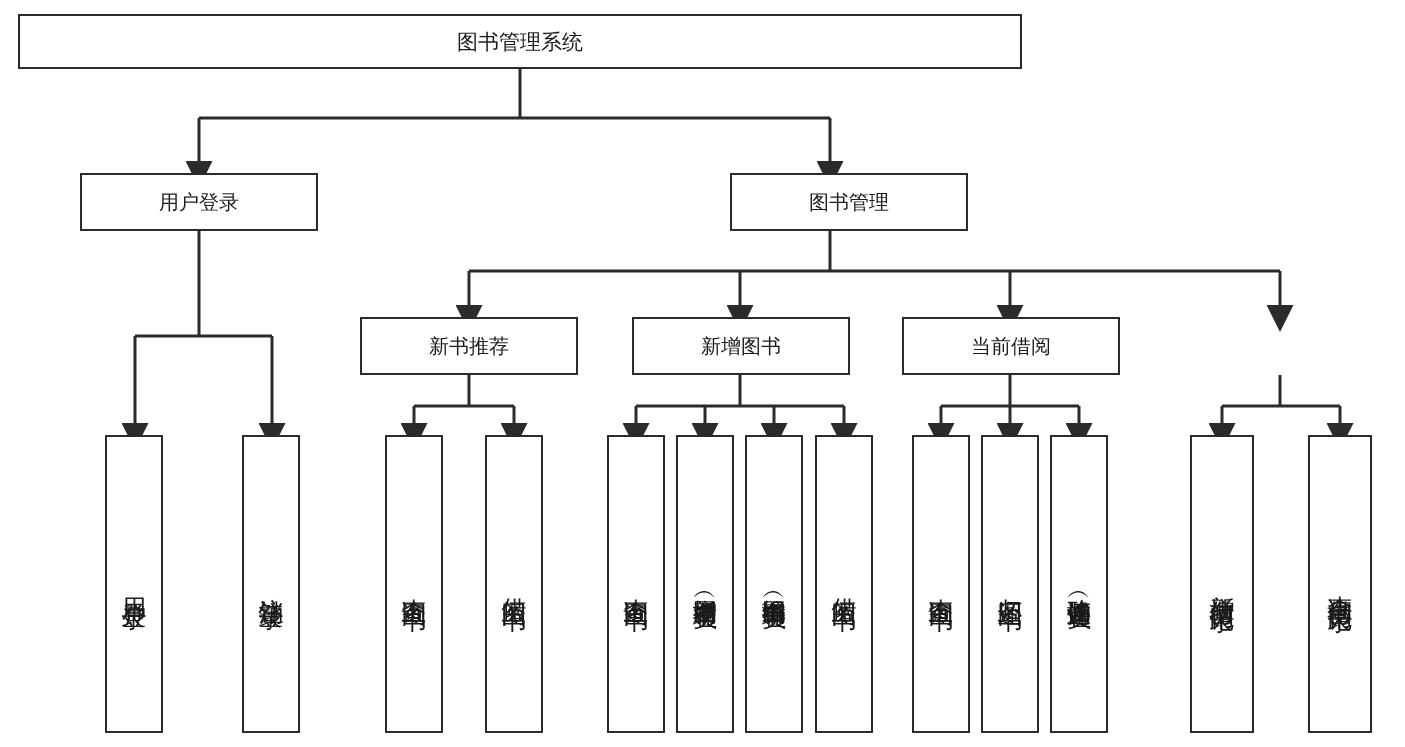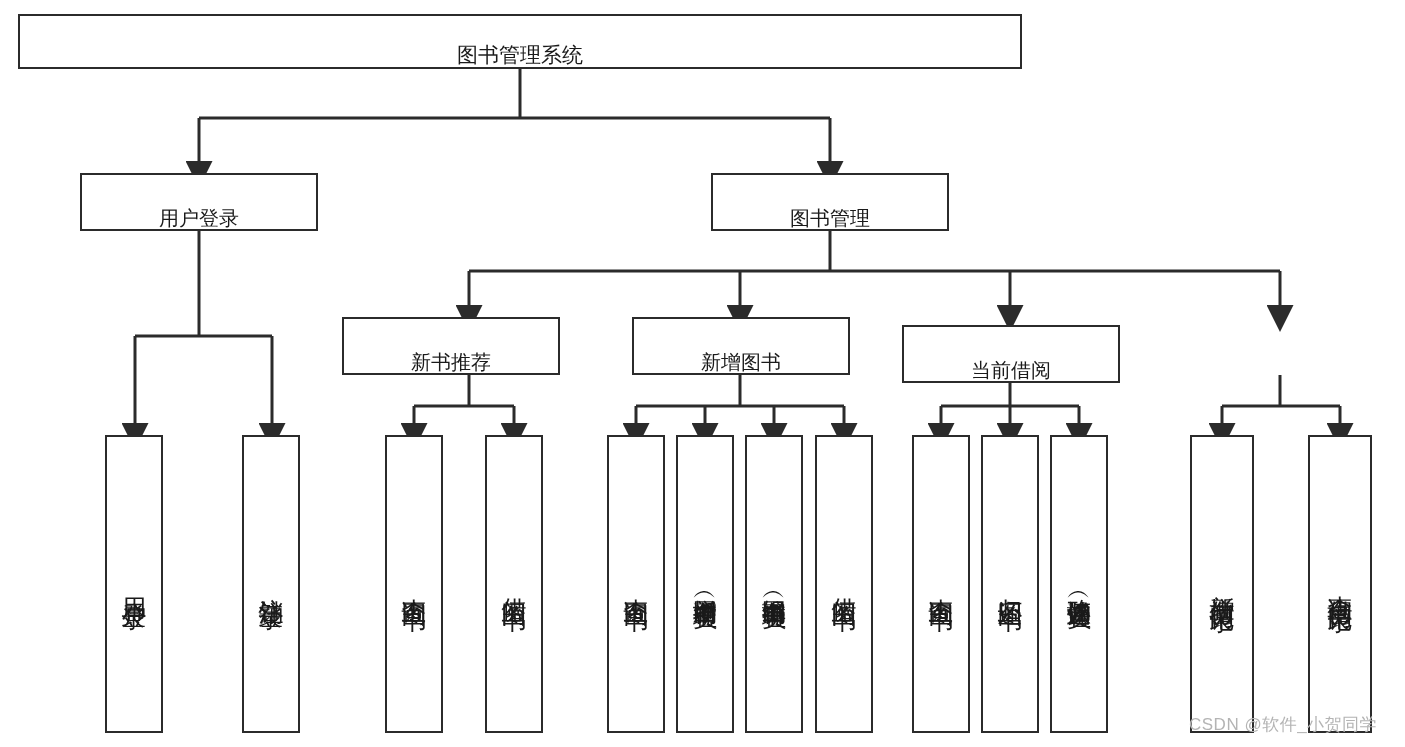--- a/index.html
+++ b/index.html
@@ -24,21 +24,21 @@
     width: 1405px;
     height: 747px;
     pointer-events: none;
   }
   .node {
     position: absolute;
     box-sizing: border-box;
     background: #ffffff;
     border: 2px solid #2b2b2b;
     display: flex;
-    align-items: flex-end;
+    align-items: center;
     justify-content: center;
     color: #1a1a1a;
   }
   .node .lbl {
     display: block;
     text-align: center;
     line-height: 1.12;
     white-space: nowrap;
   }
   
@@ -51,32 +51,32 @@
   #n-root .lbl { font-size: 21px; }
 
   
   .lvl1 {
     width: 238px;
     height: 58px;
     top: 173px;
   }
   .lvl1 .lbl { font-size: 20px; }
   #n-login { left: 80px; }
-  #n-bookmgmt { left: 711px; }
+  #n-bookmgmt { left: 730px; }
 
   
   .lvl2 {
     width: 218px;
     height: 58px;
     top: 317px;
   }
   .lvl2 .lbl { font-size: 20px; }
-  #n-newbook  { left: 342px; }
+  #n-newbook  { left: 360px; }
   #n-borrow   { left: 632px; }
-  #n-current  { left: 902px; margin-top: 8px; }
+  #n-current  { left: 902px; }
   #n-record   { left: 1172px; }
 
   
   .leaf {
     top: 435px;
     height: 298px;
     width: 58px;
     align-items: center;
     justify-content: center;
   }
@@ -218,15 +218,14 @@
     <span class="lbl">确认归还（管理员）</span>
   </div>
 
   <div class="node leaf wide" style="left:1190px;">
     <span class="lbl">新增借阅记录</span>
   </div>
   <div class="node leaf wide" style="left:1308px;">
     <span class="lbl">查询借阅记录</span>
   </div>
 
-  <div class="watermark">CSDN @软件_小贺同学</div>
 
 </div>
 
 </body></html>

